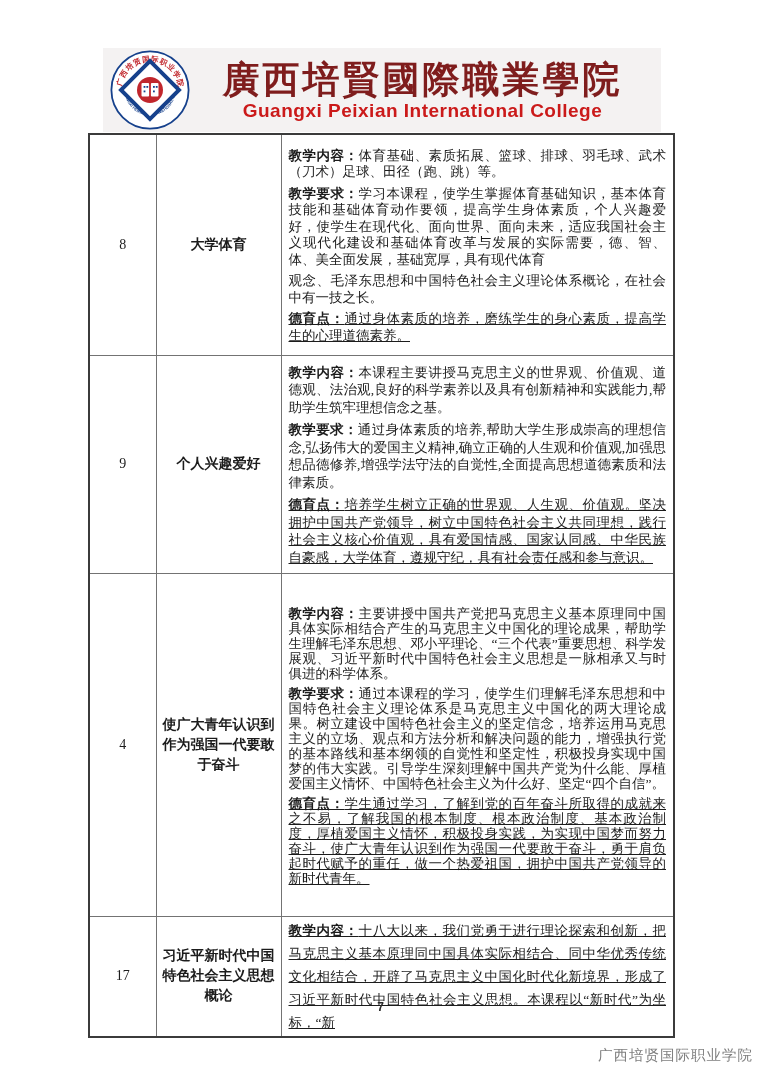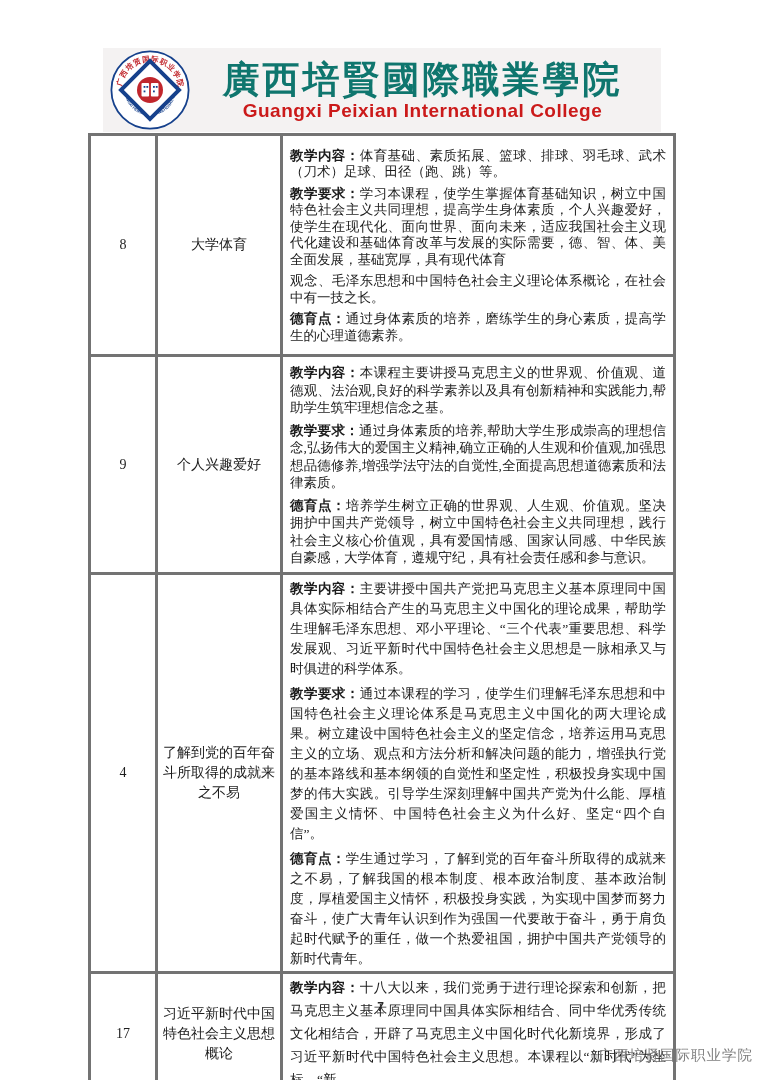--- a/index.html
+++ b/index.html
@@ -8,46 +8,46 @@
     font-family:"Liberation Serif","DejaVu Serif",serif;color:#1c1c1c;
   }
   
   .header{
     position:absolute;left:103px;top:48px;width:558px;height:84px;
     background:#f4f2f2;display:flex;align-items:center;
   }
   .logo{width:80px;height:80px;margin-left:7px;flex:0 0 auto;}
   .titles{flex:1;text-align:center;padding-right:6px;line-height:1;}
   .zh-name{
-    color:#0f766e;font-size:37px;font-weight:900;letter-spacing:3px;
+    color:#7f1d1d;font-size:37px;font-weight:900;letter-spacing:3px;
     font-family:Liberation Sans, sans-serif;white-space:nowrap;
   }
   .en-name{
     color:#cb1a1a;font-size:19px;font-weight:bold;margin-top:3px;letter-spacing:.5px;
     font-family:"Liberation Sans","DejaVu Sans",sans-serif;white-space:nowrap;
   }
   
   table.course-table{
     position:absolute;left:88px;top:133px;width:585px;
     border-collapse:collapse;table-layout:fixed;
     border:2px solid #3b3b3b;
   }
   .course-table td{
-    border:3px solid #737373;vertical-align:middle;overflow:hidden;
+    border:1px solid #737373;vertical-align:middle;overflow:hidden;
   }
   .num-cell{width:67px;text-align:center;font-size:14px;}
-  .name-cell{width:125px;text-align:center;font-size:14px;line-height:20px;padding:0 4px;}
+  .name-cell{width:125px;text-align:center;font-size:14px;line-height:20px;padding:0 4px;font-weight:bold;}
   .detail-cell{width:393px;vertical-align:top;padding:4px 7px 2px 7px;
     font-size:13.5px;line-height:17.5px;text-align:justify;text-justify:inter-ideograph;}
   tr.r8{height:221px;} tr.r9{height:218px;} tr.r10{height:343px;} tr.r11{height:66px;}
   tr.r8 .detail-cell{line-height:16.5px;}
-  tr.r10 .detail-cell{line-height:20px;}
+  tr.r10 .detail-cell{line-height:15px;}
   tr.r11 .detail-cell{line-height:23px;padding-top:2px;}
   .detail-cell p{margin:0 0 5px 0;}
-  .detail-cell p:last-child{margin-bottom:0;}
+  .detail-cell p:last-child{margin-bottom:0;text-decoration:underline;}
   .detail-cell b{font-weight:bold;}
   
   .page-number{
     position:absolute;left:88px;top:1000px;width:585px;text-align:center;
     font-size:12px;font-weight:bold;color:#2a2a2a;
     font-family:"Liberation Sans","DejaVu Sans",sans-serif;
   }
   .footer-watermark{
     position:absolute;top:1046px;right:11px;font-size:14.5px;color:#7f7f7f;
     letter-spacing:1px;font-family:"Liberation Sans","DejaVu Sans",sans-serif;
@@ -95,37 +95,37 @@
         <col style="width:67px">
         <col style="width:125px">
         <col style="width:393px">
       </colgroup>
     <tbody>
       <tr class="r8">
         <td class="num-cell">8</td>
         <td class="name-cell">大学体育</td>
         <td class="detail-cell">
           <p><b>教学内容：</b><span>体育基础、素质拓展、篮球、排球、羽毛球、武术（刀术）足球、田径（跑、跳）等。</span></p>
-          <p><b>教学要求：</b><span>学习本课程，使学生掌握体育基础知识，树立中国特色社会主义共同理想，提高学生身体素质，个人兴趣爱好，使学生在现代化、面向世界、面向未来，适应我国社会主义现代化建设和基础体育改革与发展的实际需要，德、智、体、美全面发展，基础宽厚，具有现代体育</span></p>
+          <p><b>教学要求：</b><span>学习本课程，使学生掌握体育基础知识，基本体育技能和基础体育动作要领，提高学生身体素质，个人兴趣爱好，使学生在现代化、面向世界、面向未来，适应我国社会主义现代化建设和基础体育改革与发展的实际需要，德、智、体、美全面发展，基础宽厚，具有现代体育</span></p>
           <p><b></b><span>观念、毛泽东思想和中国特色社会主义理论体系概论，在社会中有一技之长。</span></p>
           <p><b>德育点：</b><span>通过身体素质的培养，磨练学生的身心素质，提高学生的心理道德素养。</span></p>
         </td>
       </tr>
       <tr class="r9">
         <td class="num-cell">9</td>
         <td class="name-cell">个人兴趣爱好</td>
         <td class="detail-cell">
           <p><b>教学内容：</b><span>本课程主要讲授马克思主义的世界观、价值观、道德观、法治观,良好的科学素养以及具有创新精神和实践能力,帮助学生筑牢理想信念之基。</span></p>
           <p><b>教学要求：</b><span>通过身体素质的培养,帮助大学生形成崇高的理想信念,弘扬伟大的爱国主义精神,确立正确的人生观和价值观,加强思想品德修养,增强学法守法的自觉性,全面提高思想道德素质和法律素质。</span></p>
           <p><b>德育点：</b><span>培养学生树立正确的世界观、人生观、价值观。坚决拥护中国共产党领导，树立中国特色社会主义共同理想，践行社会主义核心价值观，具有爱国情感、国家认同感、中华民族自豪感，大学体育，遵规守纪，具有社会责任感和参与意识。</span></p>
         </td>
       </tr>
       <tr class="r10">
         <td class="num-cell">4</td>
-        <td class="name-cell">了解到党的百年奋斗所取得的成就来之不易</td>
+        <td class="name-cell">使广大青年认识到作为强国一代要敢于奋斗</td>
         <td class="detail-cell">
           <p><b>教学内容：</b><span>主要讲授中国共产党把马克思主义基本原理同中国具体实际相结合产生的马克思主义中国化的理论成果，帮助学生理解毛泽东思想、邓小平理论、“三个代表”重要思想、科学发展观、习近平新时代中国特色社会主义思想是一脉相承又与时俱进的科学体系。</span></p>
           <p><b>教学要求：</b><span>通过本课程的学习，使学生们理解毛泽东思想和中国特色社会主义理论体系是马克思主义中国化的两大理论成果。树立建设中国特色社会主义的坚定信念，培养运用马克思主义的立场、观点和方法分析和解决问题的能力，增强执行党的基本路线和基本纲领的自觉性和坚定性，积极投身实现中国梦的伟大实践。引导学生深刻理解中国共产党为什么能、厚植爱国主义情怀、中国特色社会主义为什么好、坚定“四个自信”。</span></p>
           <p><b>德育点：</b><span>学生通过学习，了解到党的百年奋斗所取得的成就来之不易，了解我国的根本制度、根本政治制度、基本政治制度，厚植爱国主义情怀，积极投身实践，为实现中国梦而努力奋斗，使广大青年认识到作为强国一代要敢于奋斗，勇于肩负起时代赋予的重任，做一个热爱祖国，拥护中国共产党领导的新时代青年。</span></p>
         </td>
       </tr>
       <tr class="r11">
         <td class="num-cell">17</td>
         <td class="name-cell">习近平新时代中国特色社会主义思想概论</td>
         <td class="detail-cell">

